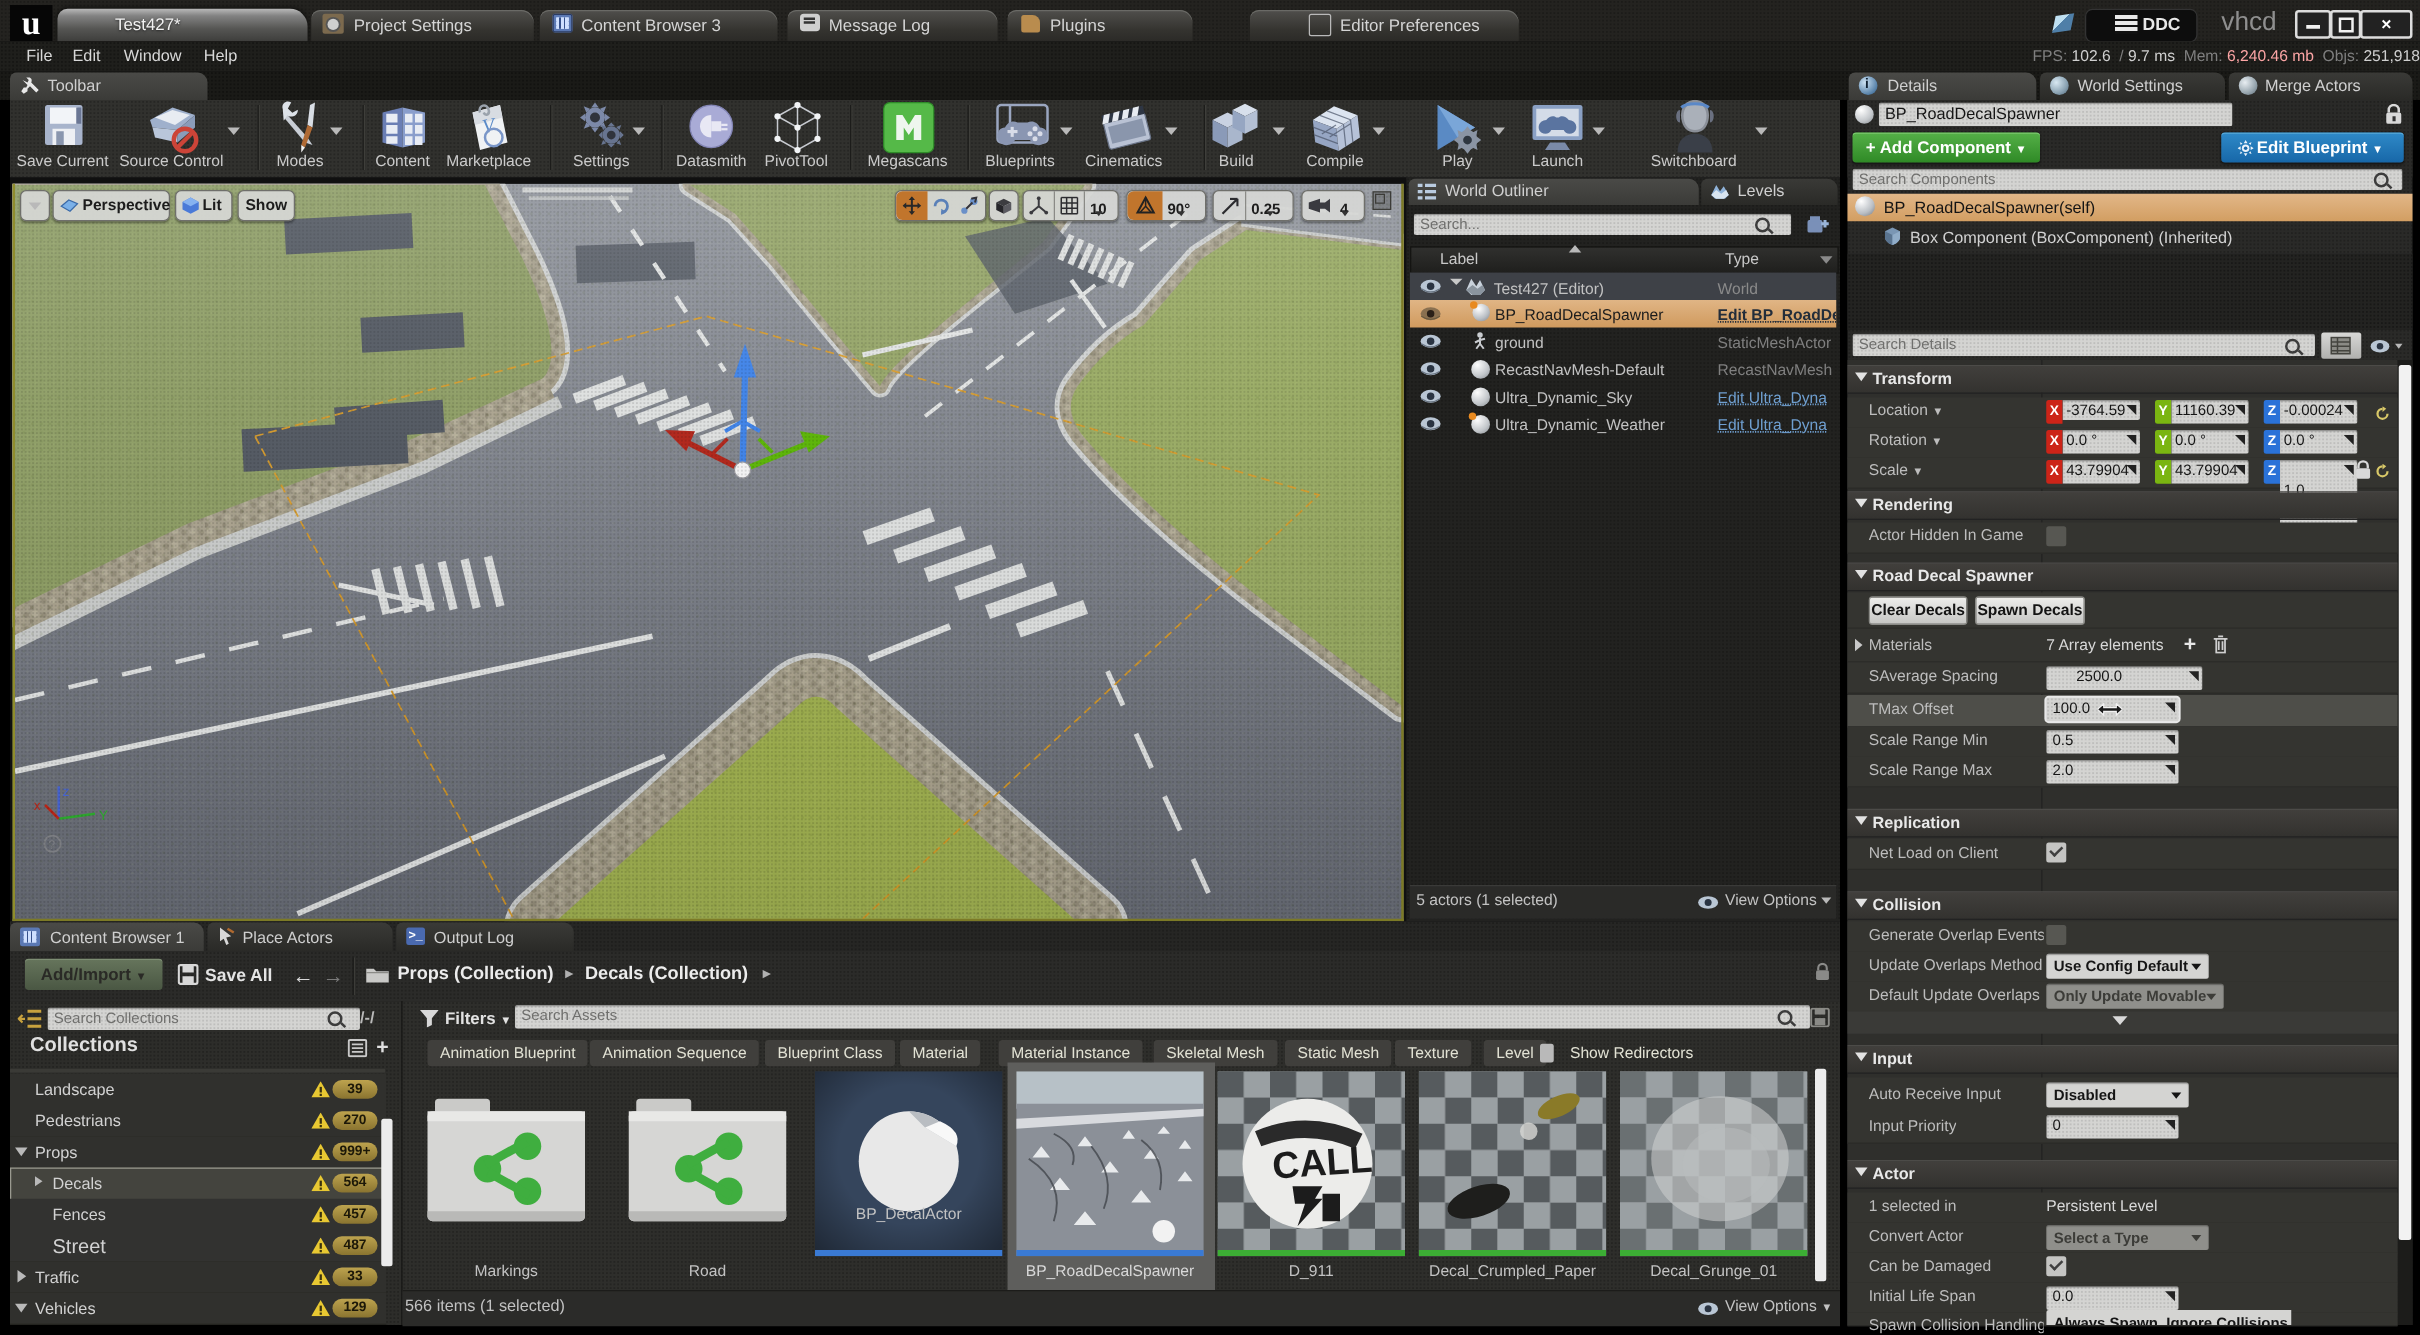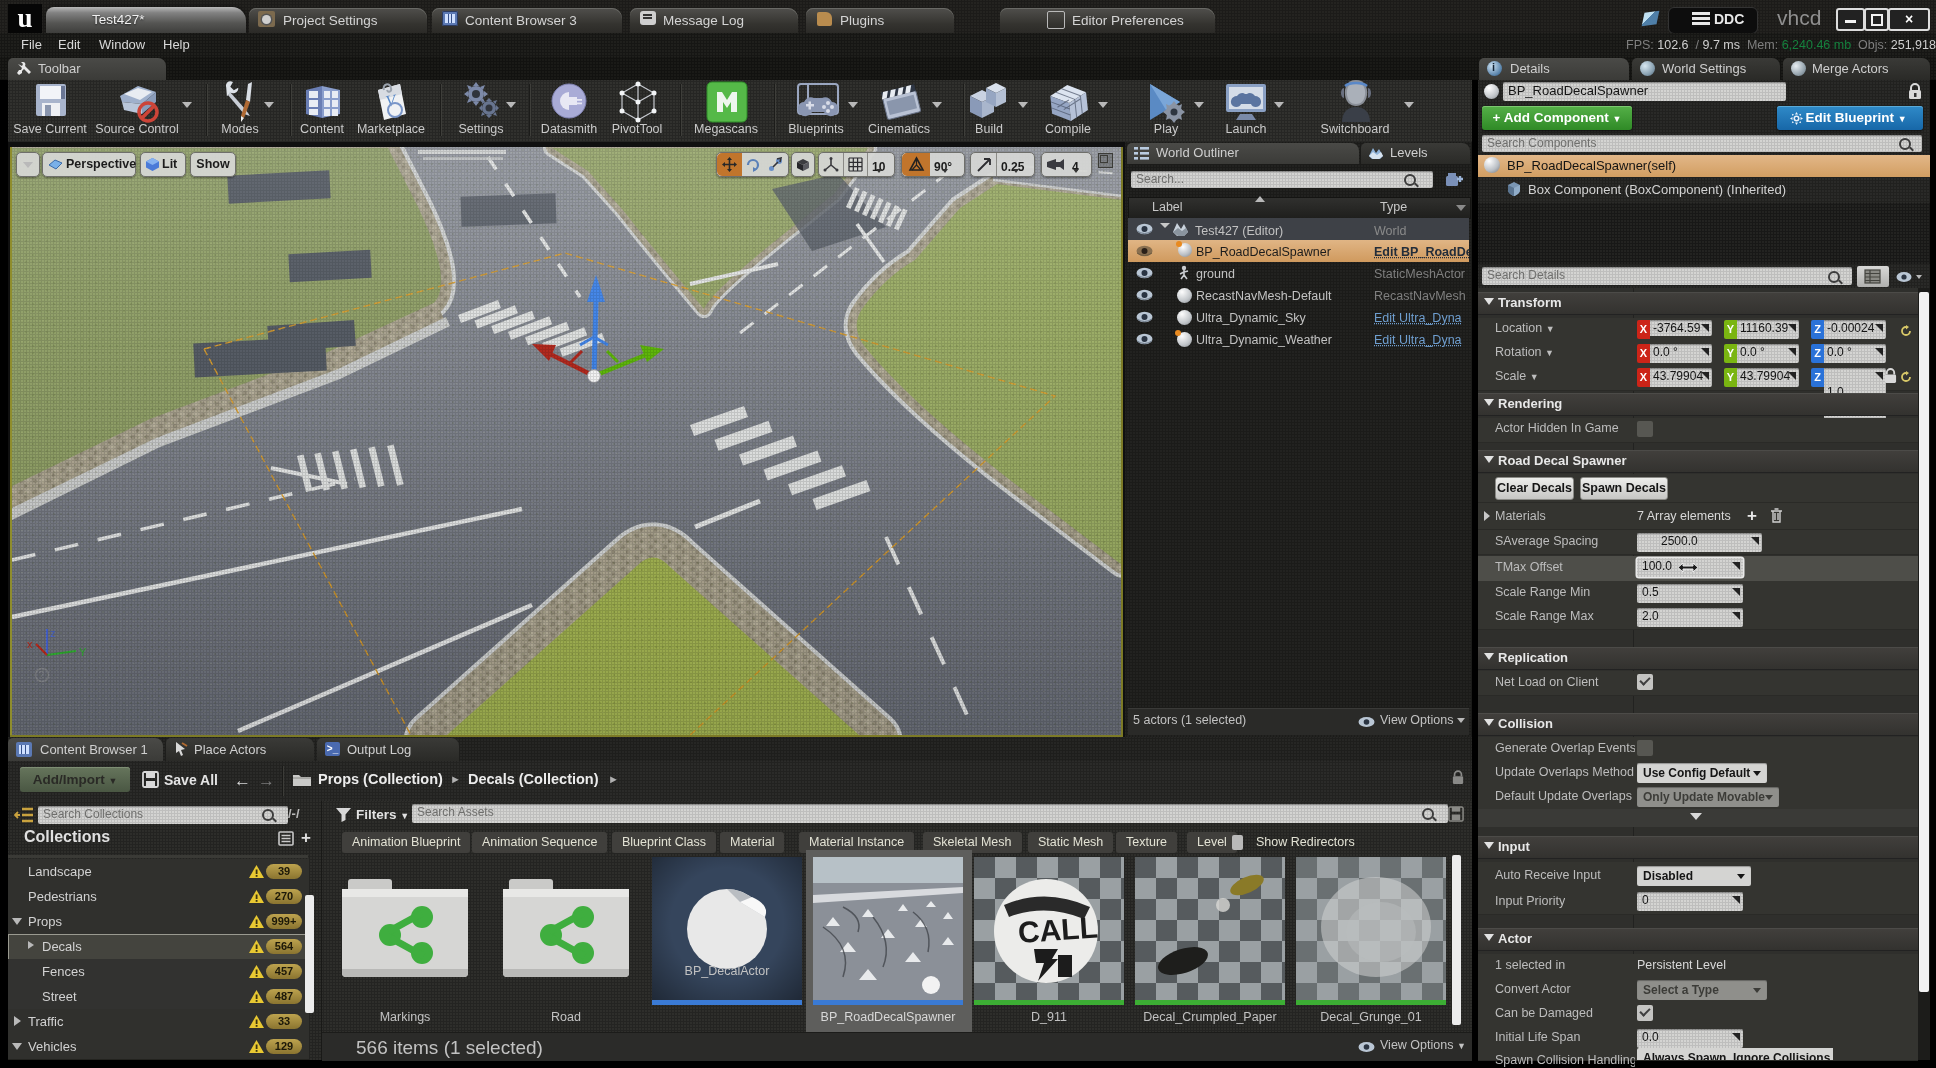--- a/index.html
+++ b/index.html
@@ -91,21 +91,21 @@
 <div class="abs winbtn" style="left:1864px;top:8px;width:21px;height:19px;">
     <div style="margin:4px auto 0;width:8px;height:8px;border:2px solid #f2f2f2;"></div>
   </div>
 <div class="abs winbtn" style="left:1888px;top:8px;width:38px;height:19px;color:#fff;text-align:center;font-size:14px;font-weight:bold;line-height:19px;">×</div>
 
 <div class="abs tex2" style="left:0;top:33px;width:1936px;height:24px;background-color:#1f1f1c;border-bottom:1px solid #0c0c0c;"></div>
 <div class="abs" style="top:37px;left:21px;color:#d8d8d8;font-size:13px;">File</div>
 <div class="abs" style="top:37px;left:58px;color:#d8d8d8;font-size:13px;">Edit</div>
 <div class="abs" style="top:37px;left:99px;color:#d8d8d8;font-size:13px;">Window</div>
 <div class="abs" style="top:37px;left:163px;color:#d8d8d8;font-size:13px;">Help</div>
-<div class="abs" style="top:38px;left:1626px;font-size:12.5px;color:#7f7f7f;white-space:nowrap;">FPS: <span style="color:#cfcfcf">102.6</span>&nbsp; / <span style="color:#cfcfcf">9.7 ms</span> &nbsp;Mem: <span style="color:#15803d">6,240.46 mb</span> &nbsp;Objs: <span style="color:#cfcfcf">251,918</span></div>
+<div class="abs" style="top:38px;left:1626px;font-size:12.5px;color:#7f7f7f;white-space:nowrap;">FPS: <span style="color:#cfcfcf">102.6</span>&nbsp; / <span style="color:#cfcfcf">9.7 ms</span> &nbsp;Mem: <span style="color:#fca5a5">6,240.46 mb</span> &nbsp;Objs: <span style="color:#cfcfcf">251,918</span></div>
 
 <div class="abs tex2" style="left:0;top:57px;width:1936px;height:23px;background-color:#1a1a17;"></div>
 <div class="abs ptab-a" style="left:8px;top:58px;width:158px;height:22px;"></div>
 <svg class="abs" style="left:16px;top:61px" width="16" height="16" viewBox="0 0 16 16">
     <path d="M2 3 L6 7 L5 9 L3 9 L1 12 L3 14 L6 12 L6 10 L8 8 L13 13 L15 11 L9 5 C10 3 9 1 7 1 L5 1 L7 3 L6 5 Z" fill="#e8e8e8"></path>
   </svg>
 <div class="abs ptabt" style="left:38px;top:61px;">Toolbar</div>
 
 <div class="abs ptab-a" style="left:1479px;top:58px;width:150px;height:22px;"></div>
 <div class="abs" style="left:1487px;top:61px;width:15px;height:15px;border-radius:8px;background:radial-gradient(circle at 5px 5px,#cde2f2,#5580a8 70%,#2a4a6a);"></div>
@@ -901,21 +901,21 @@
 <div class="abs" style="left:266px;top:939px;width:36px;height:15px;border-radius:8px;background:linear-gradient(#bda34e,#8a7430);color:#1c1808;font-size:11px;font-weight:bold;text-align:center;line-height:15px;">564</div>
 <div class="abs" style="left:8px;top:959px;width:301px;height:25px;background:#323230;border-bottom:1px solid #23231f;"></div>
 <div class="abs" style="left:42px;top:964px;color:#d2d2d2;font-size:13px;">Fences</div>
 <svg class="abs" style="left:249px;top:965px" width="15" height="13" viewBox="0 0 15 13">
     <path d="M7.5 0 L15 13 L0 13 Z" fill="#e8c832"></path>
     <rect x="6.7" y="4.5" width="1.8" height="4.5" fill="#3a3210"></rect>
     <rect x="6.7" y="10" width="1.8" height="1.8" fill="#3a3210"></rect>
   </svg>
 <div class="abs" style="left:266px;top:964px;width:36px;height:15px;border-radius:8px;background:linear-gradient(#bda34e,#8a7430);color:#1c1808;font-size:11px;font-weight:bold;text-align:center;line-height:15px;">457</div>
 <div class="abs" style="left:8px;top:984px;width:301px;height:25px;background:#323230;border-bottom:1px solid #23231f;"></div>
-<div class="abs" style="left:42px;top:989px;color:#d2d2d2;font-size:13px;">Street</div>
+<div class="abs" style="left:42px;top:989px;color:#d2d2d2;font-size:16px;">Street</div>
 <svg class="abs" style="left:249px;top:990px" width="15" height="13" viewBox="0 0 15 13">
     <path d="M7.5 0 L15 13 L0 13 Z" fill="#e8c832"></path>
     <rect x="6.7" y="4.5" width="1.8" height="4.5" fill="#3a3210"></rect>
     <rect x="6.7" y="10" width="1.8" height="1.8" fill="#3a3210"></rect>
   </svg>
 <div class="abs" style="left:266px;top:989px;width:36px;height:15px;border-radius:8px;background:linear-gradient(#bda34e,#8a7430);color:#1c1808;font-size:11px;font-weight:bold;text-align:center;line-height:15px;">487</div>
 <div class="abs" style="left:8px;top:1009px;width:301px;height:25px;background:#30302d;border-bottom:1px solid #23231f;"></div>
 <div class="abs" style="left:14px;top:1016px;width:0;height:0;border-left:7px solid #b9b9b9;border-top:5px solid transparent;border-bottom:5px solid transparent;"></div>
 <div class="abs" style="left:28px;top:1014px;color:#d2d2d2;font-size:13px;">Traffic</div>
 <svg class="abs" style="left:249px;top:1015px" width="15" height="13" viewBox="0 0 15 13">
@@ -1033,21 +1033,21 @@
 <svg class="abs" style="left:1296px;top:857px" width="150" height="148" viewBox="0 0 150 148">
 <rect width="150" height="148" fill="#9aa0a2"></rect>
 <rect width="150" height="148" fill="url(#chk)" opacity=".7"></rect>
 <ellipse cx="80" cy="70" rx="55" ry="50" fill="#cfd2d2" opacity=".55"></ellipse>
 <ellipse cx="85" cy="75" rx="35" ry="30" fill="#b9bdbd" opacity=".5"></ellipse>
 <rect x="0" y="143" width="150" height="5" fill="#3cae34"></rect>
   </svg>
 <div class="abs" style="left:1286px;top:1010px;width:170px;text-align:center;color:#c2c2c2;font-size:12.5px;white-space:nowrap;overflow:hidden;">Decal_Grunge_01</div>
 <div class="abs" style="left:1452px;top:855px;width:9px;height:170px;background:#ececec;border-radius:2px;"></div>
 <div class="abs" style="left:322px;top:1032px;width:1150px;height:28px;background:#2b2b29;border-top:1px solid #1c1c1a;"></div>
-<div class="abs" style="left:356px;top:1037px;color:#c2c2c2;font-size:19px;">566 items (1 selected)</div>
+<div class="abs" style="left:324px;top:1037px;color:#c2c2c2;font-size:13px;">566 items (1 selected)</div>
 <svg class="abs" style="left:1358px;top:1041px" width="17" height="12" viewBox="0 0 17 12">
     <ellipse cx="8.5" cy="6" rx="8" ry="5" fill="#b9c6d4"></ellipse>
     <circle cx="8.5" cy="6" r="2.8" fill="#2a3442"></circle>
   </svg>
 <div class="abs" style="left:1380px;top:1038px;color:#c2c2c2;font-size:12.5px;">View Options <span style="font-size:9px;">▼</span></div>
 <svg class="abs" style="left:1790px;top:112px" width="13" height="13" viewBox="0 0 13 13">
     <g fill="#eaf2fa">
       <circle cx="6.5" cy="6.5" r="3"></circle>
       <path d="M6.5 0 L8 2.5 L5 2.5 Z M6.5 13 L5 10.5 L8 10.5 Z M0 6.5 L2.5 5 L2.5 8 Z M13 6.5 L10.5 8 L10.5 5 Z M1.8 1.8 L4 2.6 L2.6 4 Z M11.2 1.8 L10.4 4 L9 2.6 Z M1.8 11.2 L2.6 9 L4 10.4 Z M11.2 11.2 L9 10.4 L10.4 9 Z"></path>
       <circle cx="6.5" cy="6.5" r="1.4" fill="#1767a8"></circle>

